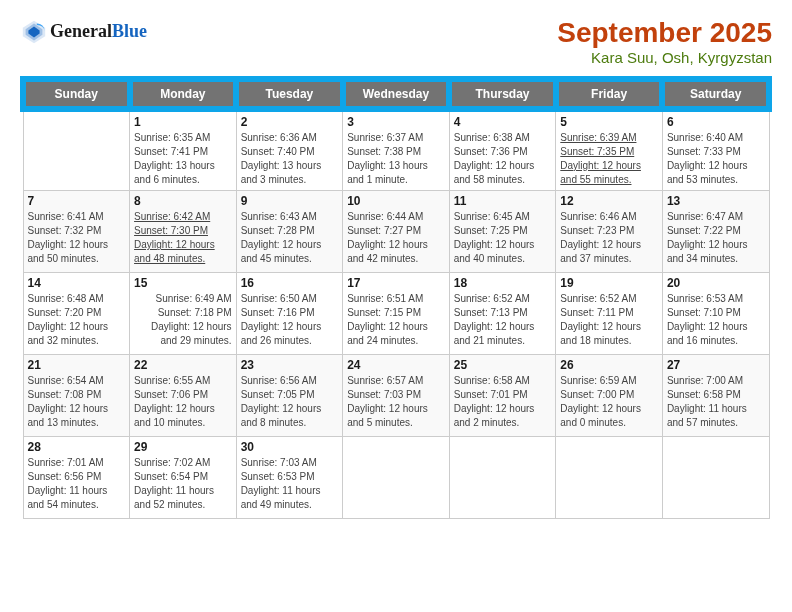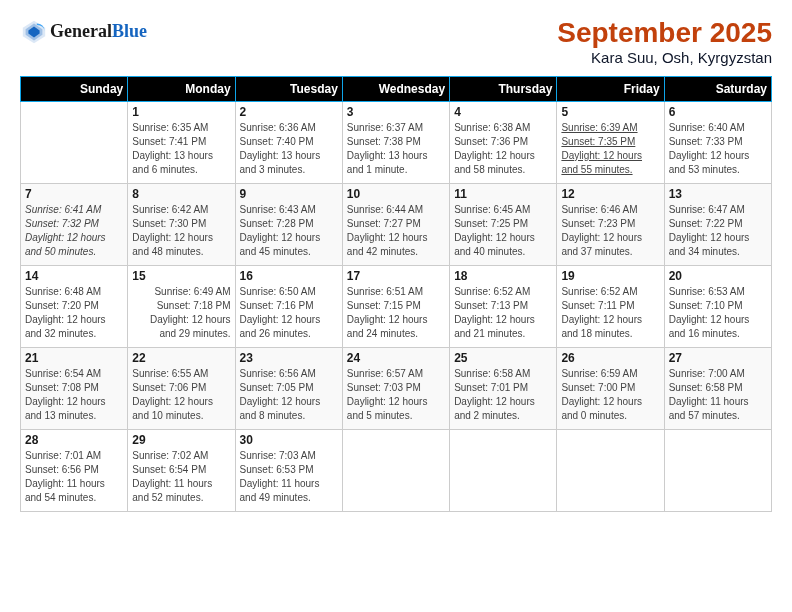--- a/index.html
+++ b/index.html
@@ -45,35 +45,35 @@
     }
     .title-block h1 {
       font-size: 28px;
       font-weight: bold;
       color: #c2410c;
       line-height: 1.1;
     }
     .title-block h2 {
       font-size: 15px;
       font-weight: normal;
-      color: #0f172a;
+      color: #4d7c0f;
     }
     .calendar {
       width: 100%;
       border-collapse: collapse;
       table-layout: fixed;
     }
     .calendar thead tr th {
-      background: #000000;
+      background: #737373;
       color: #fff;
       font-size: 12px;
       font-weight: bold;
       padding: 5px 4px;
-      text-align: right;
-      border: 1px solid #0ea5e9;
+      text-align: center;
+      border: 6px solid #0ea5e9;
     }
     .calendar tbody tr td {
       border: 1px solid #ccc;
       vertical-align: top;
       padding: 3px 4px;
       font-size: 9.5px;
       color: #333;
       height: 82px;
       background: #fff;
     }
@@ -172,28 +172,28 @@
             <span class="day-number">6</span>
             <div class="day-info" style="white-space: pre-line;">Sunrise: 6:40 AM
 Sunset: 7:33 PM
 Daylight: 12 hours
 and 53 minutes.</div>
           </td>
         </tr>
         <tr>
           <td>
             <span class="day-number">7</span>
-            <div class="day-info" style="white-space: pre-line; font-style: italic;">Sunrise: 6:41 AM
+            <div class="day-info" style="white-space: pre-line;">Sunrise: 6:41 AM
 Sunset: 7:32 PM
 Daylight: 12 hours
 and 50 minutes.</div>
           </td>
           <td>
             <span class="day-number">8</span>
-            <div class="day-info" style="white-space: pre-line;">Sunrise: 6:42 AM
+            <div class="day-info" style="white-space: pre-line; text-decoration: underline;">Sunrise: 6:42 AM
 Sunset: 7:30 PM
 Daylight: 12 hours
 and 48 minutes.</div>
           </td>
           <td>
             <span class="day-number">9</span>
             <div class="day-info" style="white-space: pre-line;">Sunrise: 6:43 AM
 Sunset: 7:28 PM
 Daylight: 12 hours
 and 45 minutes.</div>

